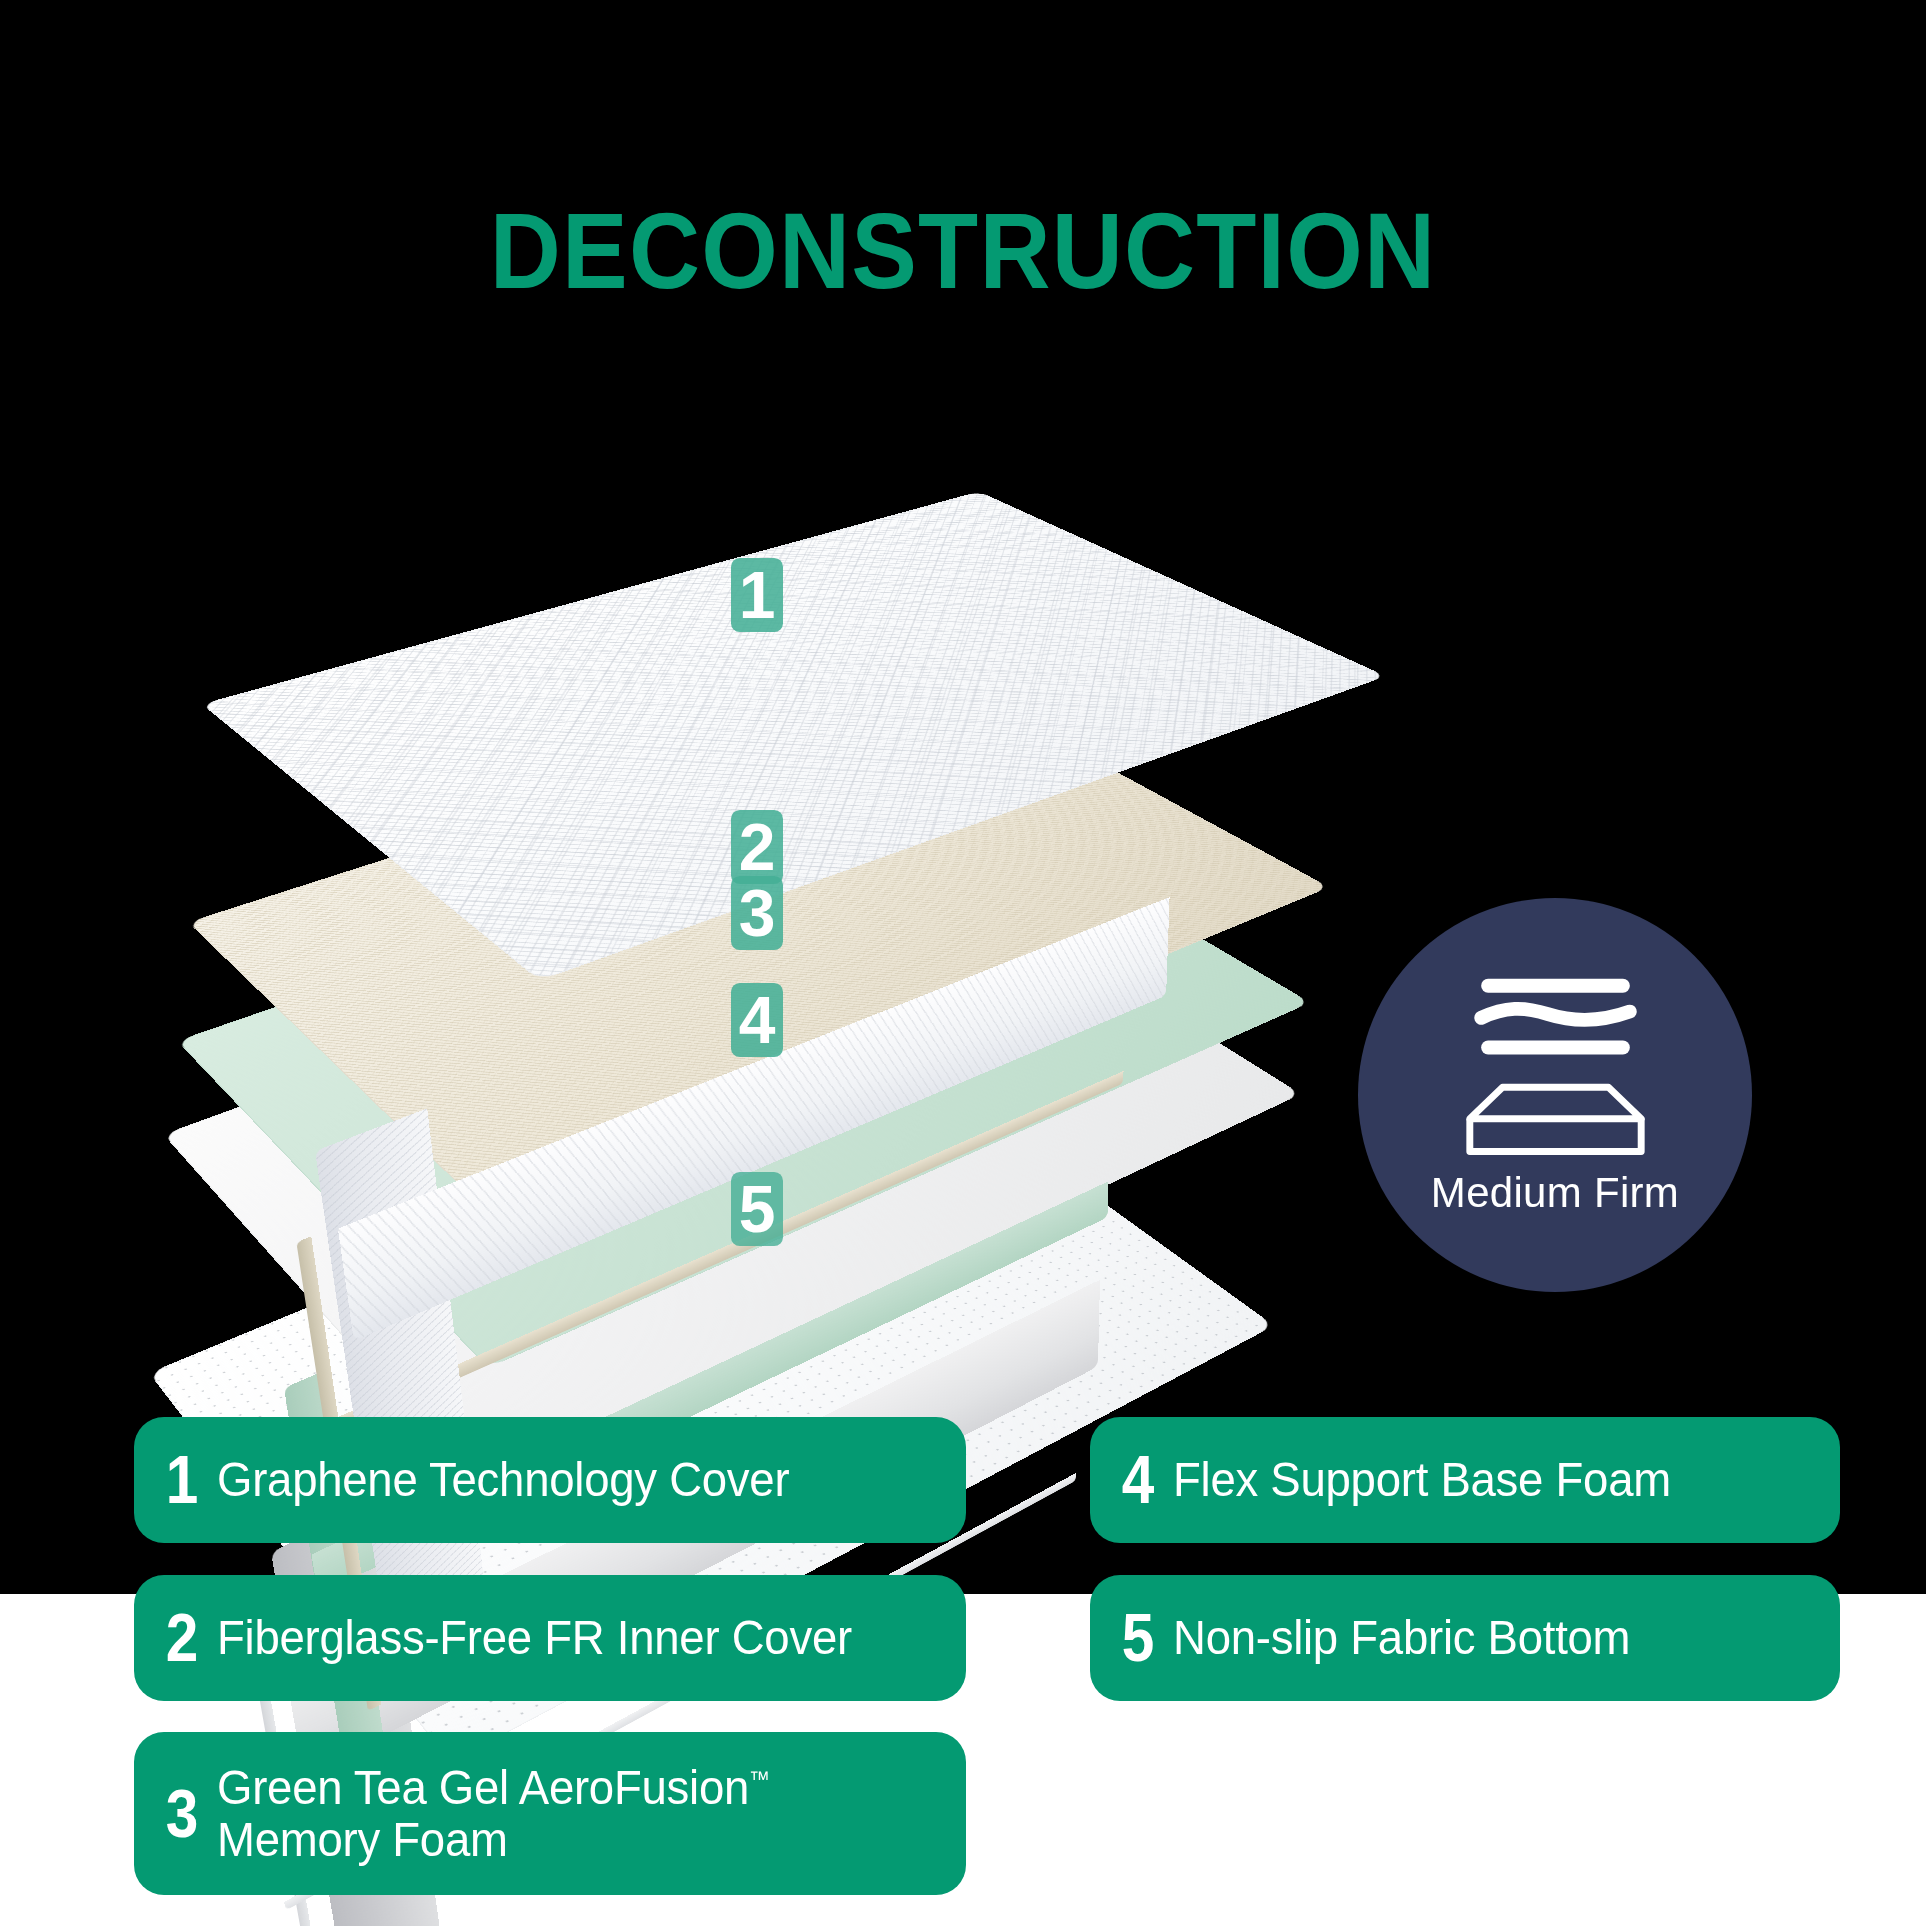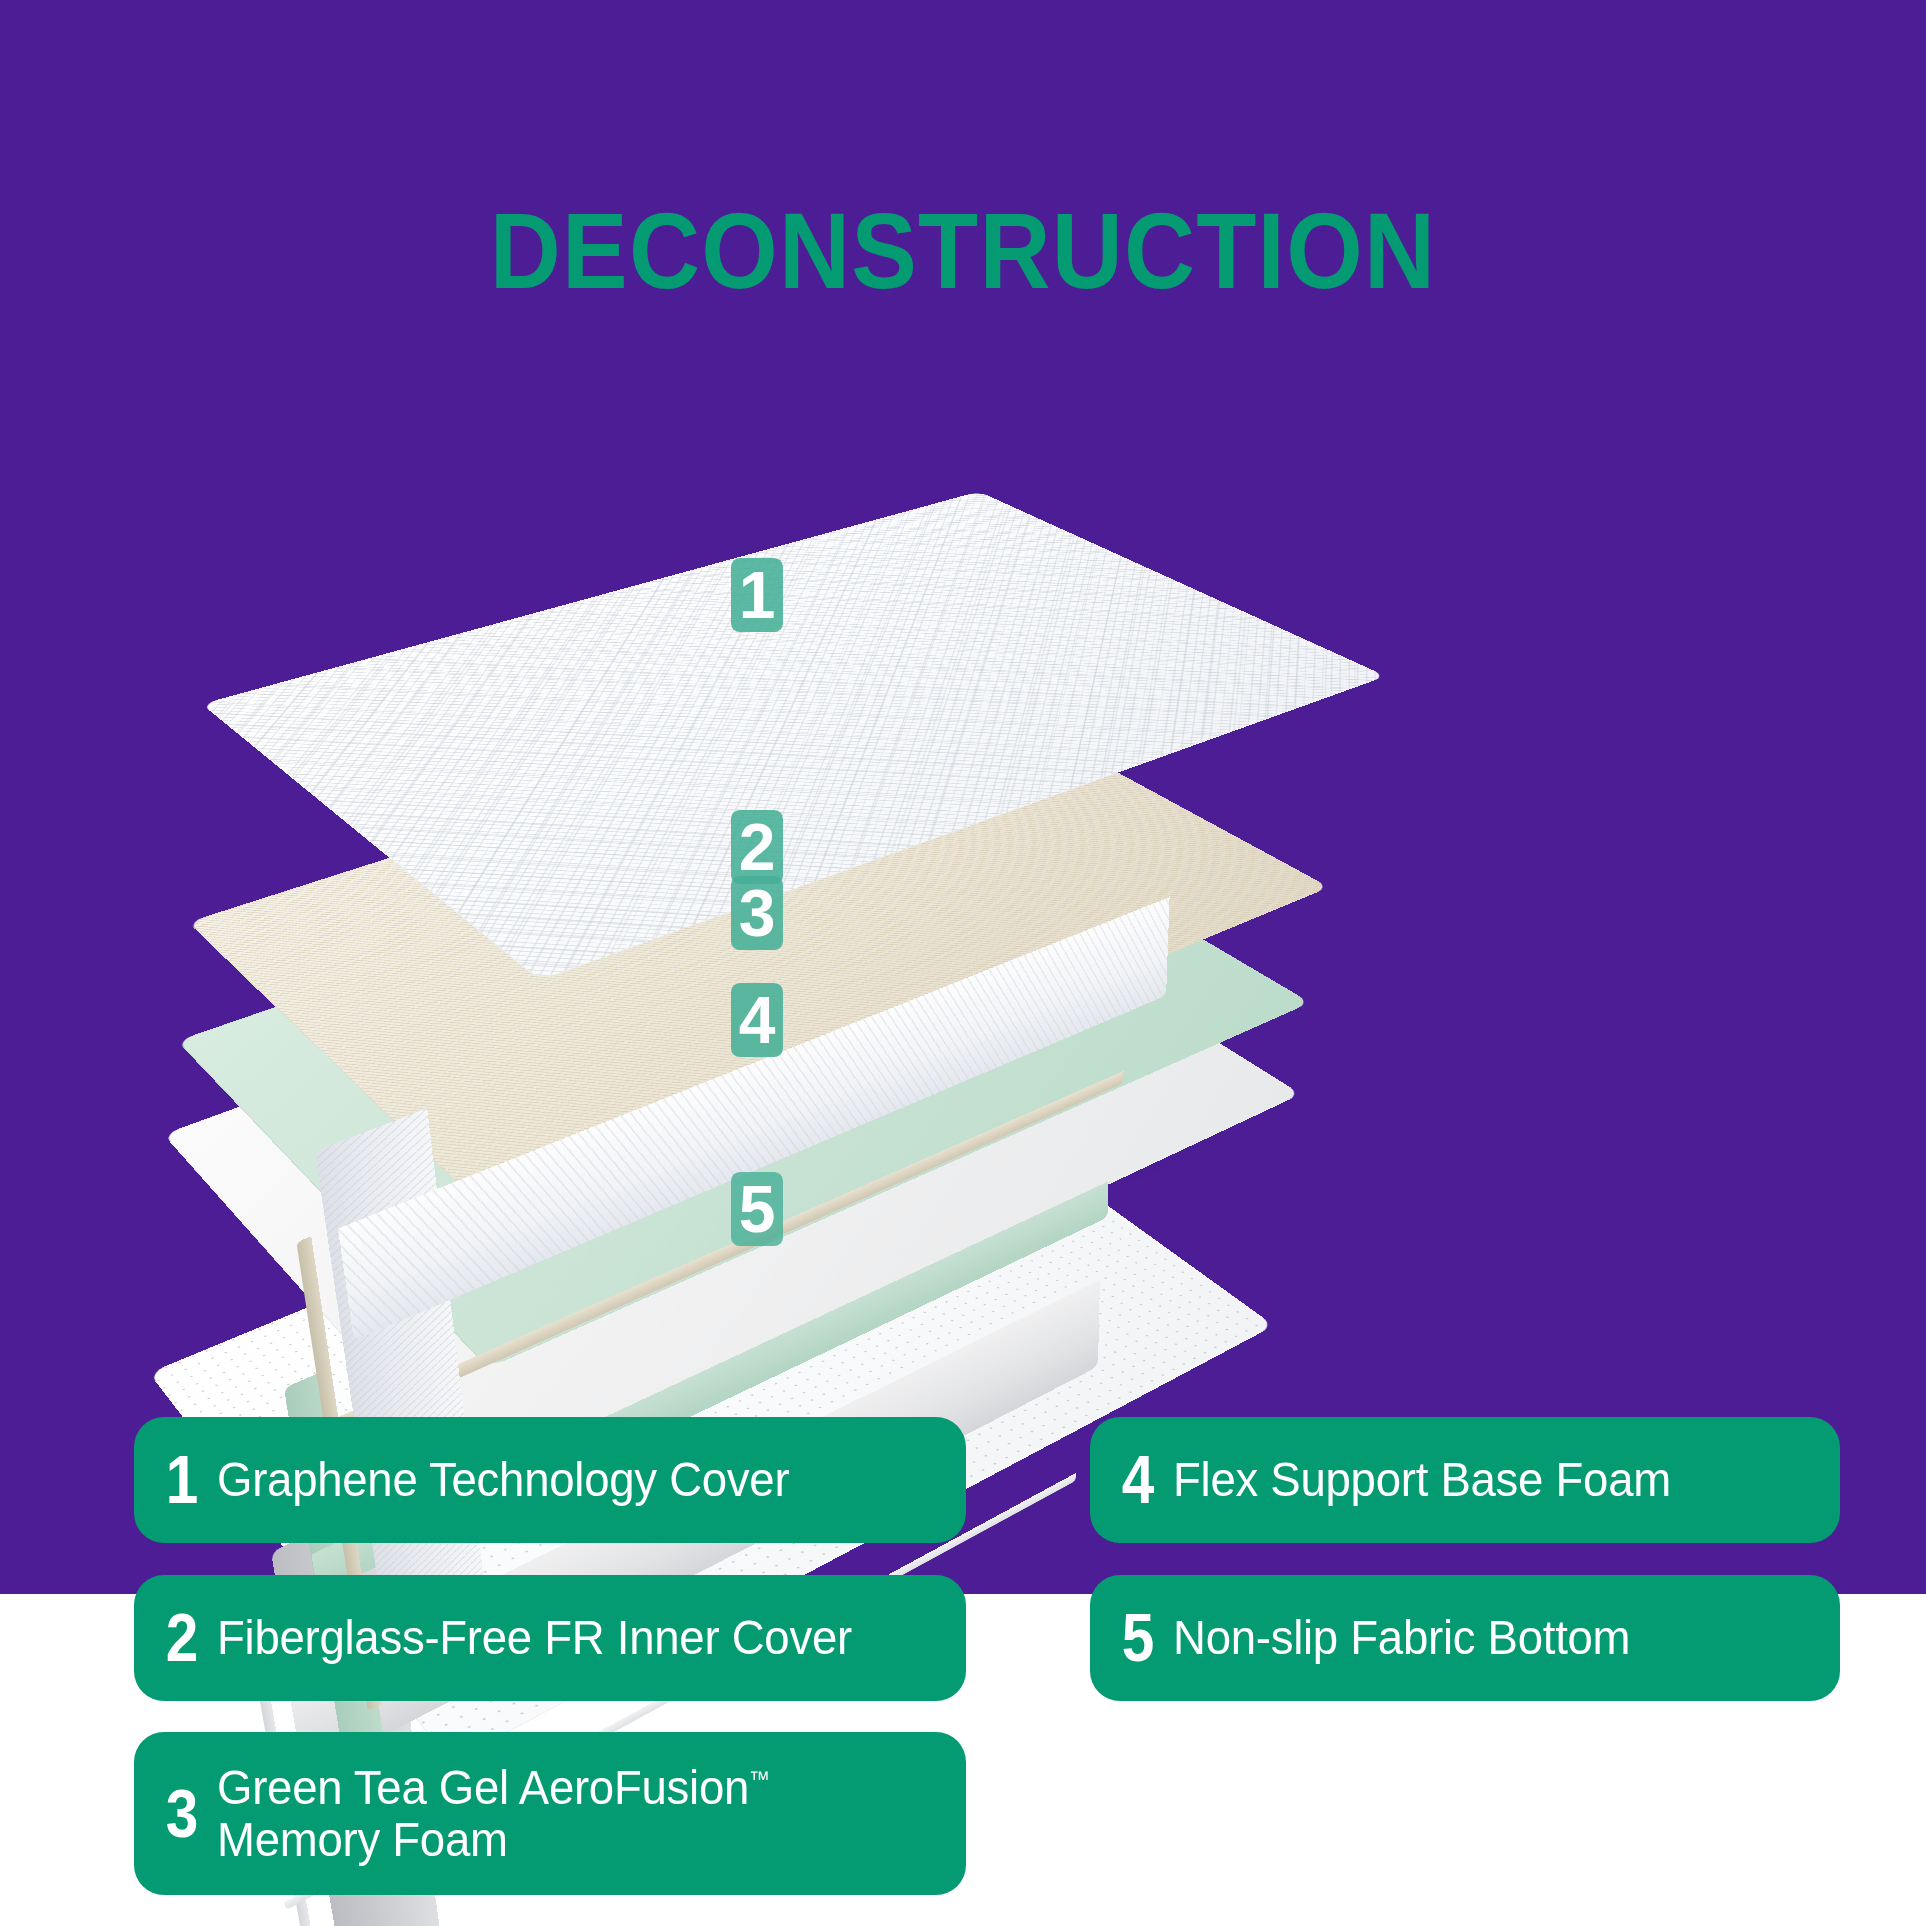--- a/index.html
+++ b/index.html
@@ -2,21 +2,21 @@
 <html style="font-size:10px"><head>
 <meta charset="utf-8">
 <style>
   * { box-sizing: border-box; margin: 0; padding: 0; }
   html, body {
     width: 1926px; height: 1926px;
     background: #ffffff;
     font-family: "Liberation Sans", sans-serif;
     overflow: hidden;
   }
-  #root { position: relative; width: 1926px; height: 1594px; background: #4c1d95; text-decoration: underline; }
+  #root { position: relative; width: 1926px; height: 1594px; background: #000000; text-decoration: underline; }
 
   
   .title {
     position: absolute;
     top: 189px; left: 0; width: 1926px;
     text-align: center;
     font-size: 107px;
     font-weight: 800;
     letter-spacing: 1.3px;
     color: #049a72;
@@ -314,20 +314,34 @@
     </div>
 
     <div class="callout" style="left:460px; top:205px; width:52px; height:74px; font-size:66px;">1</div>
     <div class="callout" style="left:460px; top:457px; width:52px; height:74px; font-size:66px;">2</div>
     <div class="callout" style="left:460px; top:523px; width:52px; height:74px; font-size:66px;">3</div>
     <div class="callout" style="left:460px; top:630px; width:52px; height:74px; font-size:66px;">4</div>
     <div class="callout" style="left:460px; top:819px; width:52px; height:74px; font-size:66px; background:rgba(70,175,150,.80);">5</div>
 
   </div>
 
+  <div class="firmness">
+    <span class="firm-icon">
+      <svg viewBox="0 0 360 300" width="227" height="189" fill="none" xmlns="http://www.w3.org/2000/svg">
+
+        <rect x="62" y="14" width="236" height="22" rx="11" fill="#ffffff"></rect>
+        <path d="M62 76 C 100 58, 130 58, 168 70 C 206 82, 248 84, 298 66" stroke="#ffffff" stroke-width="22" stroke-linecap="round" fill="none"></path>
+        <rect x="62" y="112" width="236" height="22" rx="11" fill="#ffffff"></rect>
+
+        <path d="M96 186 L264 186 L316 236 L44 236 Z" stroke="#ffffff" stroke-width="11" stroke-linejoin="round" fill="none"></path>
+        <path d="M44 236 L44 288 L316 288 L316 236" stroke="#ffffff" stroke-width="11" stroke-linejoin="round" fill="none"></path>
+      </svg>
+    </span>
+    <span class="firm-label">Medium Firm</span>
+  </div>
 
   <div class="legend">
 
     <div class="pill" id="pill1">
       <span class="num">1</span>
       <span class="txt">Graphene Technology Cover</span>
     </div>
 
     <div class="pill" id="pill2">
       <span class="num">2</span>

